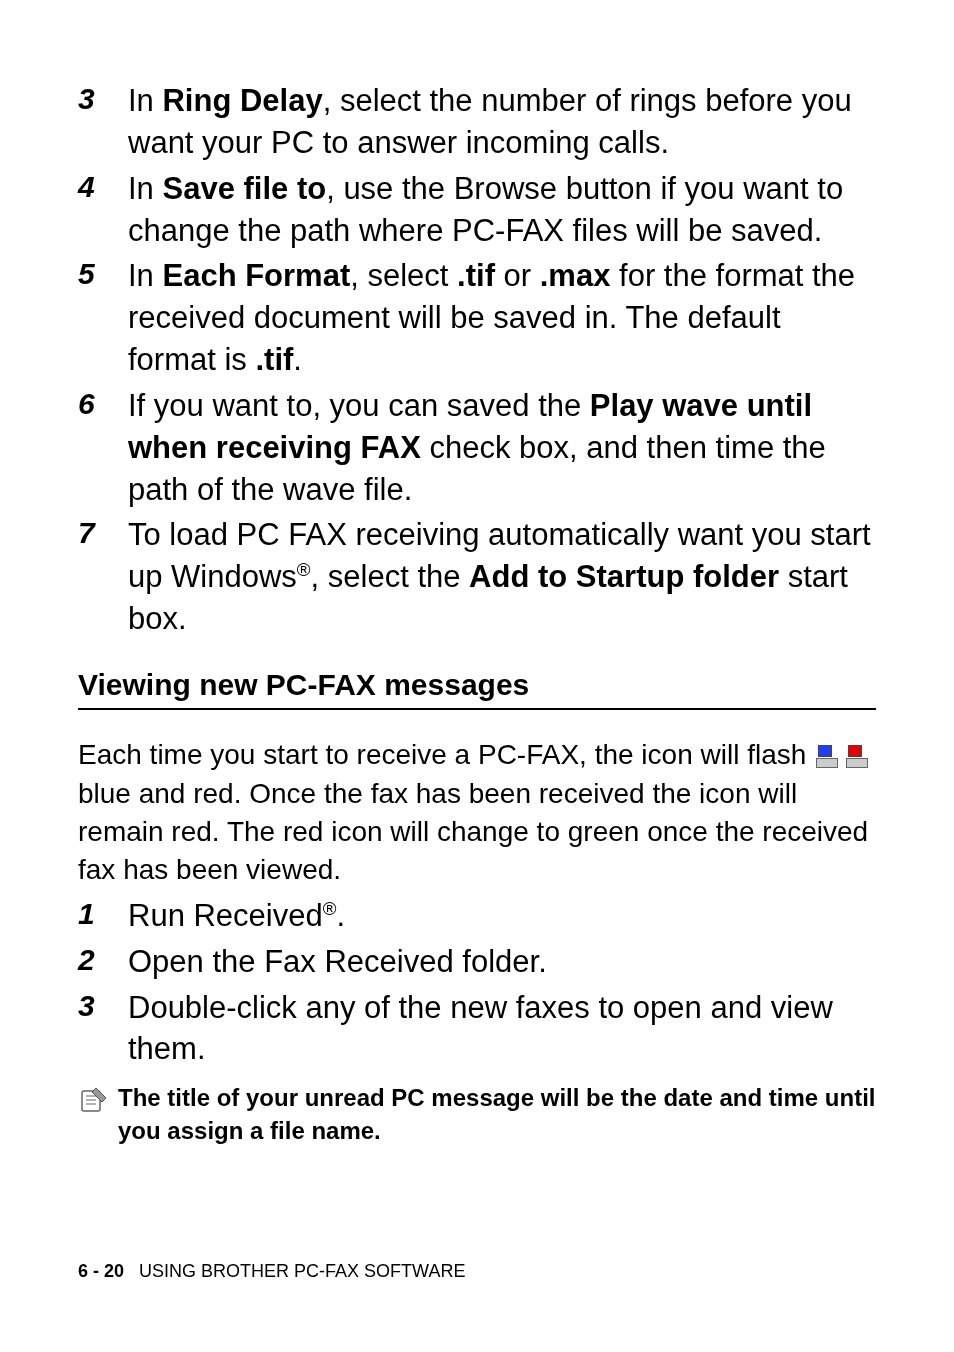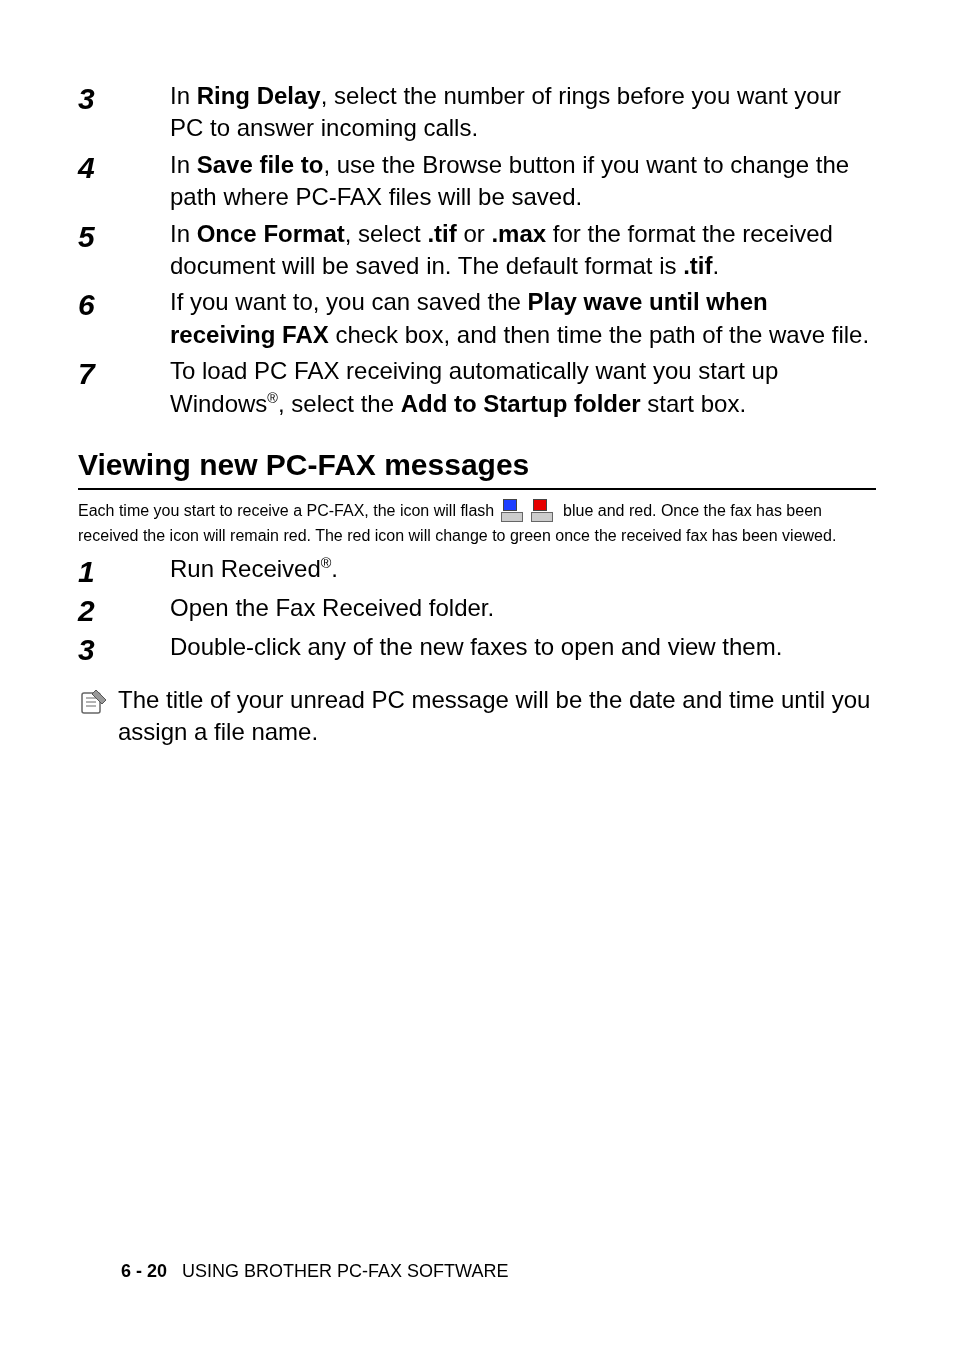--- a/index.html
+++ b/index.html
@@ -21,38 +21,37 @@
     font-weight: bold;
     font-style: italic;
     font-size: 30px;
     color: #000;
     width: 50px;
     flex-shrink: 0;
     line-height: 1.1;
     padding-top: 2px;
   }
   .ol-body {
-    font-size: 24px;
+    font-size: 31px;
     line-height: 1.35;
     flex: 1;
-    margin-left: 42px;
   }
   .b { font-weight: bold; }
   .sup { font-size: 0.6em; vertical-align: super; }
   h2.section {
     font-family: Arial, Helvetica, sans-serif;
     font-weight: bold;
     font-size: 30px;
     margin-top: 28px;
     padding-bottom: 6px;
     border-bottom: 2px solid #000;
-    margin-bottom: 9px;
+    margin-bottom: 26px;
   }
   .para {
-    font-size: 16px;
+    font-size: 28px;
     line-height: 1.35;
   }
   .para-with-icons {
     position: relative;
   }
   .inline-icons {
     display: inline-block;
     vertical-align: middle;
     white-space: nowrap;
   }
@@ -71,38 +70,38 @@
   .fax-icon .machine {
     width: 22px; height: 10px;
     background: #ccc;
     border: 1px solid #666;
     margin-top: 1px;
   }
   .fax-icon.blue .screen { background: #1e3fff; }
   .fax-icon.red .screen { background: #e60000; }
   .note {
     display: flex;
-    margin-top: 18px;
+    margin-top: 12px;
+    font-weight: bold;
   }
   .note-icon {
     width: 40px;
     flex-shrink: 0;
     padding-top: 4px;
   }
   .note-body {
     font-size: 24px;
     line-height: 1.35;
     flex: 1;
   }
   .footer {
     position: absolute;
     left: 78px;
     bottom: 70px;
     font-size: 18px;
-    margin-left: 43px;
   }
   .footer .pg { font-weight: bold; }
   .ol-list-top { margin-bottom: 10px; }
   .ol-list-second { margin-top: 6px; }
 </style>
 </head>
 <body>
 
 <div class="ol-list-top">
 
@@ -116,21 +115,21 @@
   <div class="ol-item">
     <div class="ol-num">4</div>
     <div class="ol-body">
       <span>In </span><span class="b">Save file to</span><span>, use the Browse button if you want to change the path where PC-FAX files will be saved.</span>
     </div>
   </div>
 
   <div class="ol-item">
     <div class="ol-num">5</div>
     <div class="ol-body">
-      <span>In </span><span class="b">Once Format</span><span>, select </span><span class="b">.tif</span><span> or </span><span class="b">.max</span><span> for the format the received document will be saved in. The default format is </span><span class="b">.tif</span><span>.</span>
+      <span>In </span><span class="b">Each Format</span><span>, select </span><span class="b">.tif</span><span> or </span><span class="b">.max</span><span> for the format the received document will be saved in. The default format is </span><span class="b">.tif</span><span>.</span>
     </div>
   </div>
 
   <div class="ol-item">
     <div class="ol-num">6</div>
     <div class="ol-body">
       <span>If you want to, you can saved the </span><span class="b">Play wave until when receiving FAX</span><span> check box, and then time the path of the wave file.</span>
     </div>
   </div>
 

